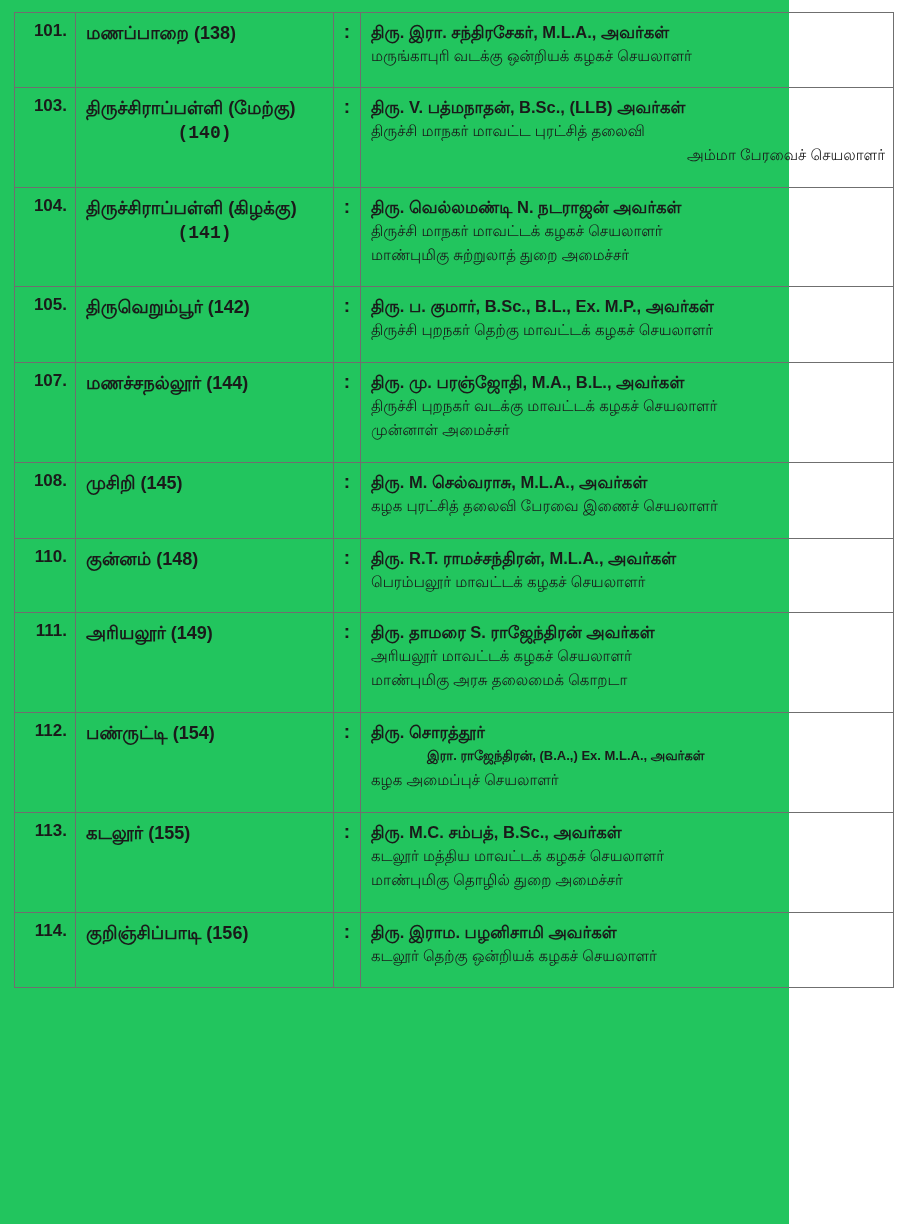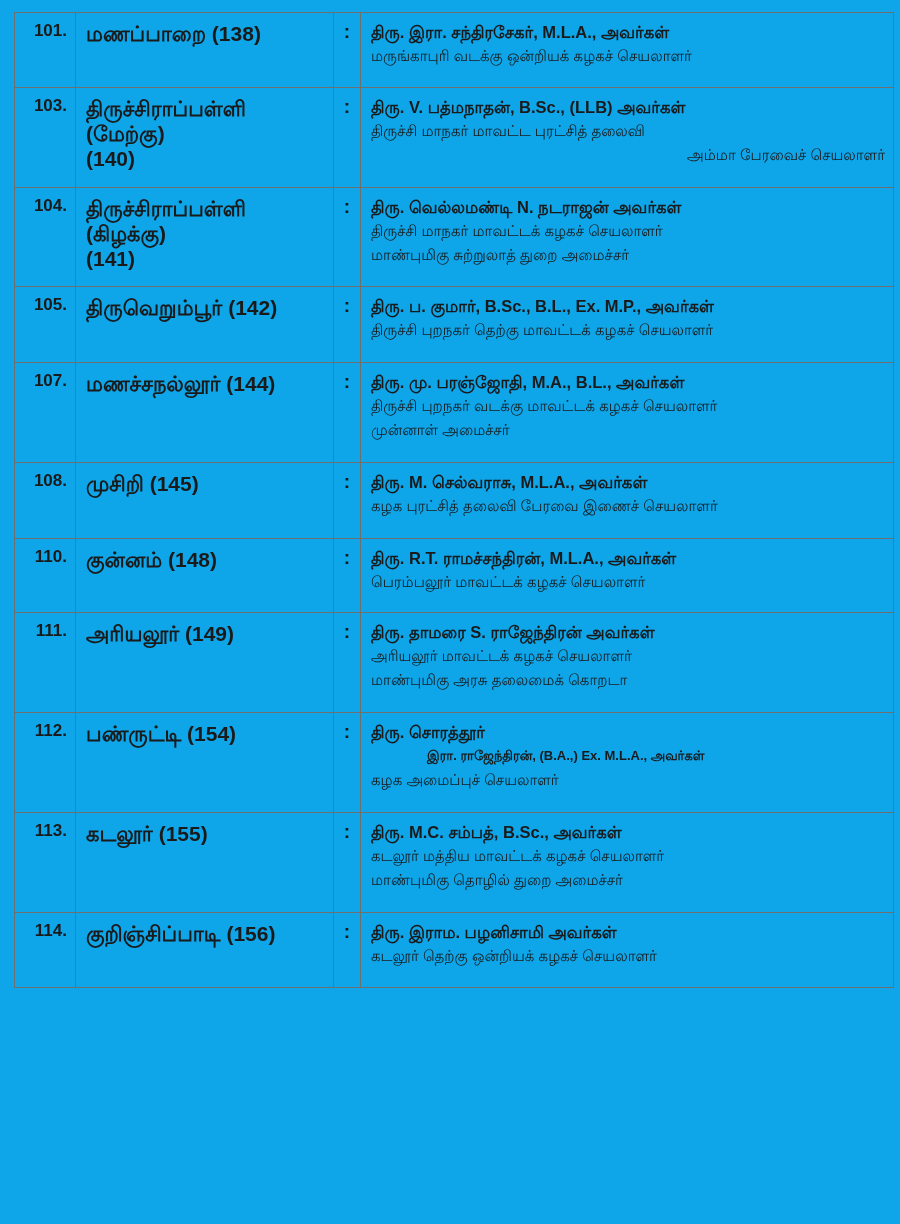--- a/index.html
+++ b/index.html
@@ -1,29 +1,29 @@
 <!DOCTYPE html>
 <html><head>
 <meta charset="utf-8">
 <style>
   html, body { margin: 0; padding: 0; background: #ffffff; }
   body { width: 900px; height: 1224px; position: relative; overflow: hidden;
          font-family: "Liberation Sans", "DejaVu Sans", sans-serif; color: #1a1a1a; }
-  .page { position: absolute; left: 0; top: 0; width: 900px; height: 1224px; background: #0ea5e9; }
+  .page { position: absolute; left: 0; top: 0; width: 789px; height: 1224px; background: #22c55e; }
   table.roster { position: absolute; left: 14px; top: 12px; width: 879px;
                  border-collapse: collapse; table-layout: fixed; }
   table.roster td { border: 1.5px solid #6f6f6f; vertical-align: top; padding: 0; }
   col.c-num { width: 61px; }
   col.c-const { width: 258px; }
   col.c-colon { width: 27px; }
   col.c-person { width: 533px; }
   td.num { text-align: right; font-weight: bold; font-size: 17px; padding: 8px 8px 0 0 !important; }
-  td.const { font-weight: bold; font-size: 21px; padding: 8px 10px 0 10px !important; line-height: 25px; }
+  td.const { font-weight: bold; font-size: 18px; padding: 8px 10px 0 10px !important; line-height: 25px; }
   td.const .cnum { display: inline; }
-  td.const.wrap .cnum { display: block; text-align: left; }
+  td.const.wrap .cnum { display: block; text-align: center; font-family: Liberation Mono, monospace; }
   td.colon { text-align: center; font-weight: bold; font-size: 19px; padding-top: 8px !important; }
   td.person { padding: 8px 8px 0 10px !important; }
   .pname { font-weight: bold; font-size: 16.5px; line-height: 23px; }
   .pname-indent { font-weight: bold; font-size: 13px; line-height: 24px; padding-left: 56px; }
   .prole { font-size: 15px; line-height: 24px; }
   .prole-indent { font-size: 15px; line-height: 24px; padding-left: 134px; text-align: right; }
 </style>
 </head>
 <body>
 

